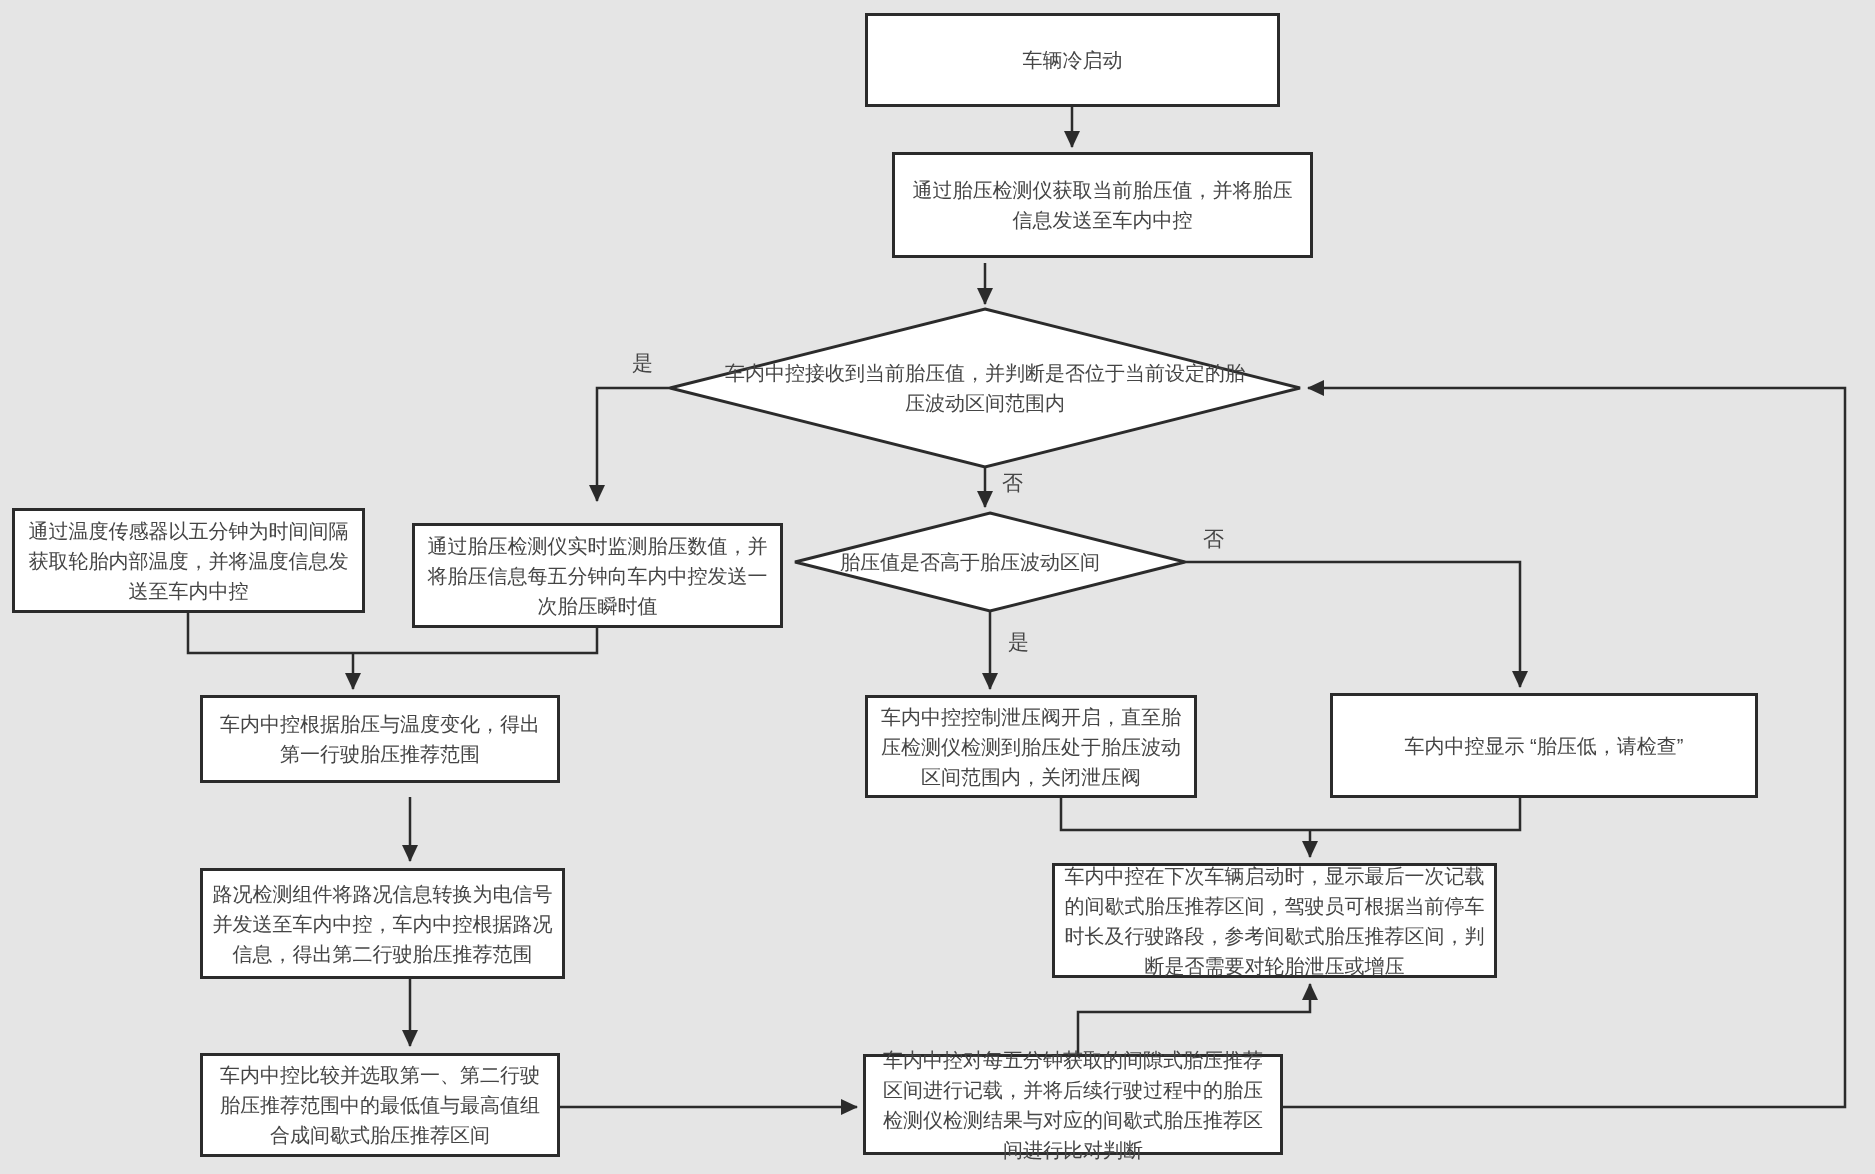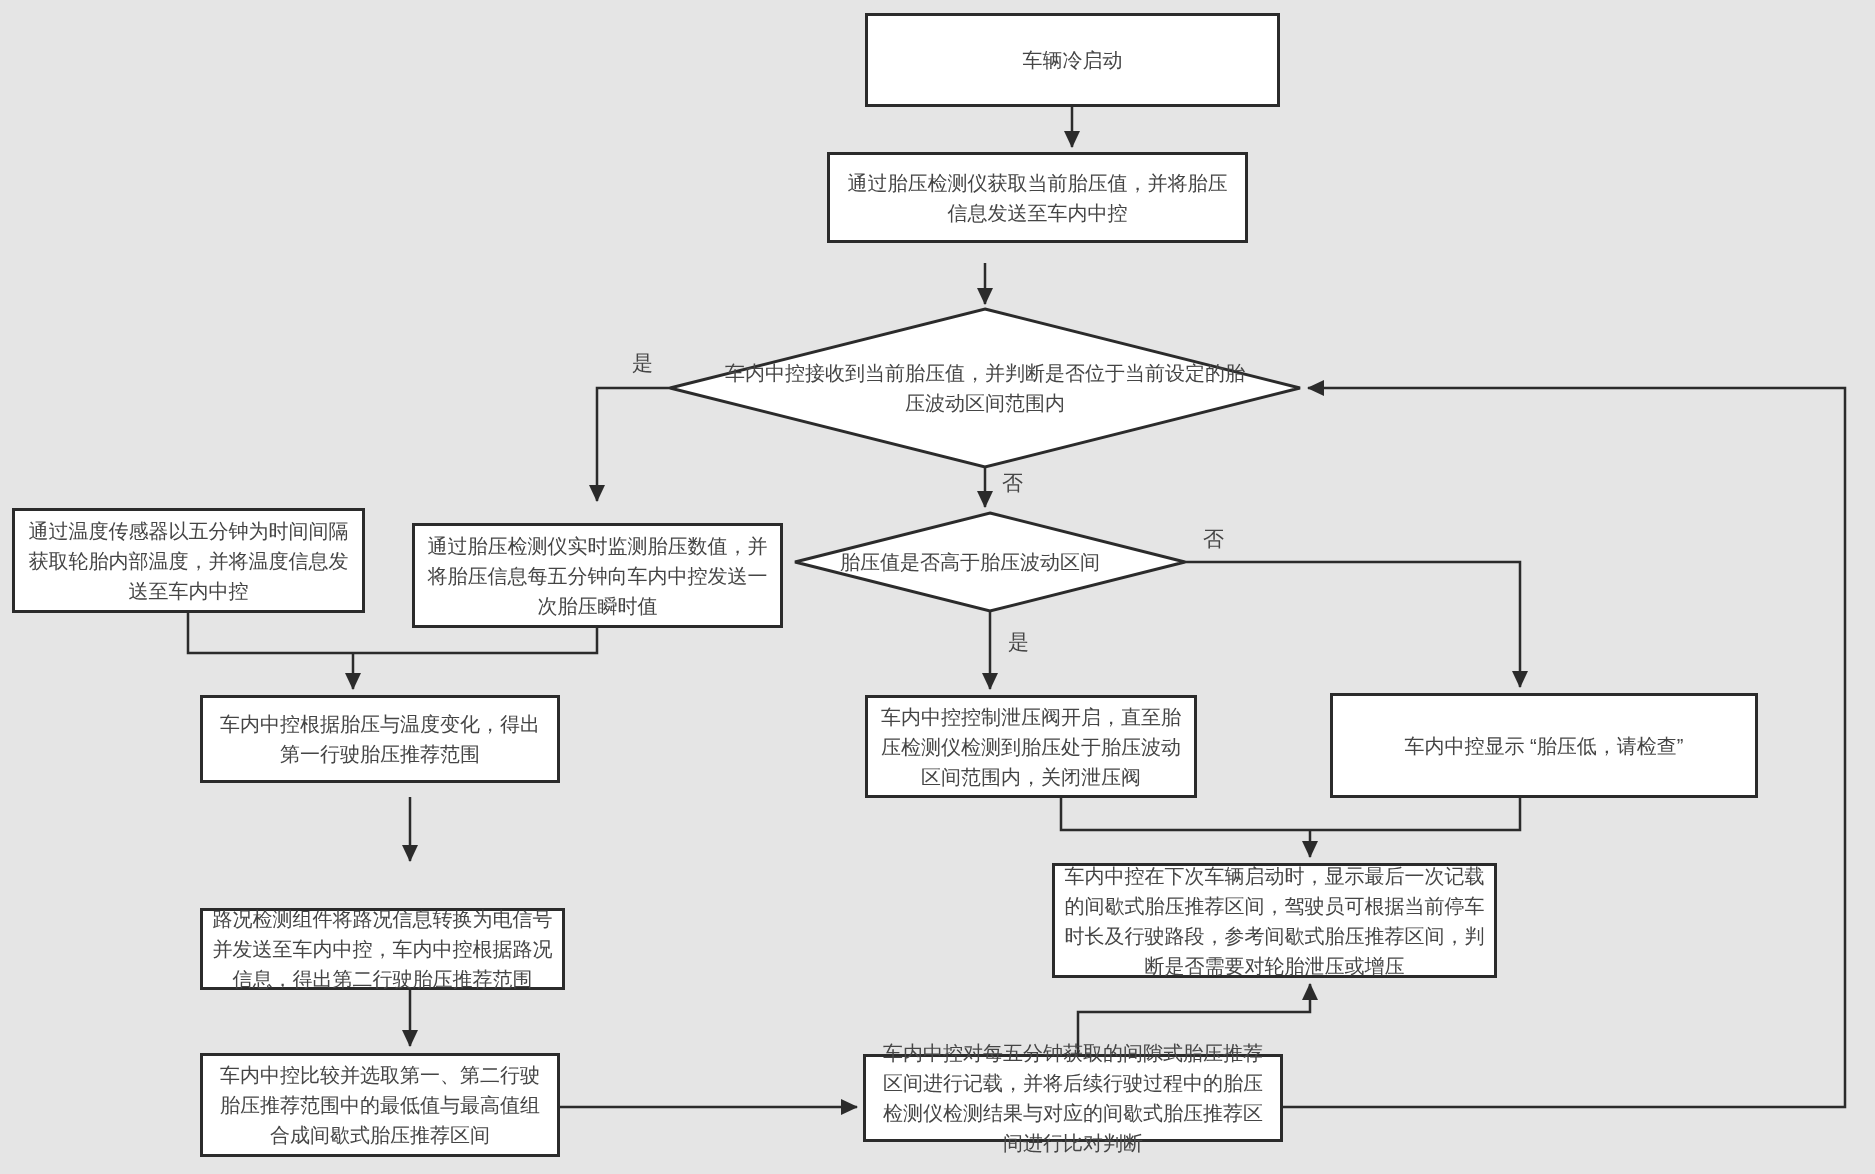--- a/index.html
+++ b/index.html
@@ -97,57 +97,57 @@
     <polyline points="1078,1054 1078,1012 1310,1012 1310,984" fill="none" stroke="#2b2b2b" stroke-width="2.5" marker-end="url(#arr)"></polyline>
 
     <polygon points="985,309 1300,388 985,467 670,388" fill="#ffffff" stroke="#2b2b2b" stroke-width="3"></polygon>
     <polygon points="990,513 1185,562 990,611 795,562" fill="#ffffff" stroke="#2b2b2b" stroke-width="3"></polygon>
   </svg>
 
   <div class="node" style="left:865px;top:13px;width:415px;height:94px">
     <span>车辆冷启动</span>
   </div>
 
-  <div class="node" style="left:827px;top:152px;width:421px;height:91px">
+  <div class="node" style="left:892px;top:152px;width:421px;height:106px">
     <span>通过胎压检测仪获取当前胎压值，并将胎压信息发送至车内中控</span>
   </div>
 
   <div class="node" style="left:12px;top:508px;width:353px;height:105px">
     <span>通过温度传感器以五分钟为时间间隔获取轮胎内部温度，并将温度信息发送至车内中控</span>
   </div>
 
   <div class="node" style="left:412px;top:523px;width:371px;height:105px">
     <span>通过胎压检测仪实时监测胎压数值，并将胎压信息每五分钟向车内中控发送一次胎压瞬时值</span>
   </div>
 
   <div class="node" style="left:200px;top:695px;width:360px;height:88px">
     <span>车内中控根据胎压与温度变化，得出第一行驶胎压推荐范围</span>
   </div>
 
-  <div class="node" style="left:200px;top:908px;width:365px;height:82px">
+  <div class="node" style="left:200px;top:868px;width:365px;height:111px">
     <span>路况检测组件将路况信息转换为电信号并发送至车内中控，车内中控根据路况信息，得出第二行驶胎压推荐范围</span>
   </div>
 
   <div class="node" style="left:200px;top:1053px;width:360px;height:104px">
     <span>车内中控比较并选取第一、第二行驶胎压推荐范围中的最低值与最高值组合成间歇式胎压推荐区间</span>
   </div>
 
   <div class="node" style="left:865px;top:695px;width:332px;height:103px">
     <span>车内中控控制泄压阀开启，直至胎压检测仪检测到胎压处于胎压波动区间范围内，关闭泄压阀</span>
   </div>
 
   <div class="node" style="left:1330px;top:693px;width:428px;height:105px">
     <span>车内中控显示 “胎压低，请检查”</span>
   </div>
 
   <div class="node" style="left:1052px;top:863px;width:445px;height:115px">
     <span>车内中控在下次车辆启动时，显示最后一次记载的间歇式胎压推荐区间，驾驶员可根据当前停车时长及行驶路段，参考间歇式胎压推荐区间，判断是否需要对轮胎泄压或增压</span>
   </div>
 
-  <div class="node" style="left:863px;top:1054px;width:420px;height:88px">
+  <div class="node" style="left:863px;top:1054px;width:420px;height:101px">
     <span>车内中控对每五分钟获取的间隙式胎压推荐区间进行记载，并将后续行驶过程中的胎压检测仪检测结果与对应的间歇式胎压推荐区间进行比对判断</span>
   </div>
 
   <div class="diamond-label" style="left:720px;top:330px;width:530px;height:115px">
     <span>车内中控接收到当前胎压值，并判断是否位于当前设定的胎压波动区间范围内</span>
   </div>
 
   <div class="diamond-label" style="left:840px;top:537px;width:300px;height:50px">
     <span>胎压值是否高于胎压波动区间</span>
   </div>

